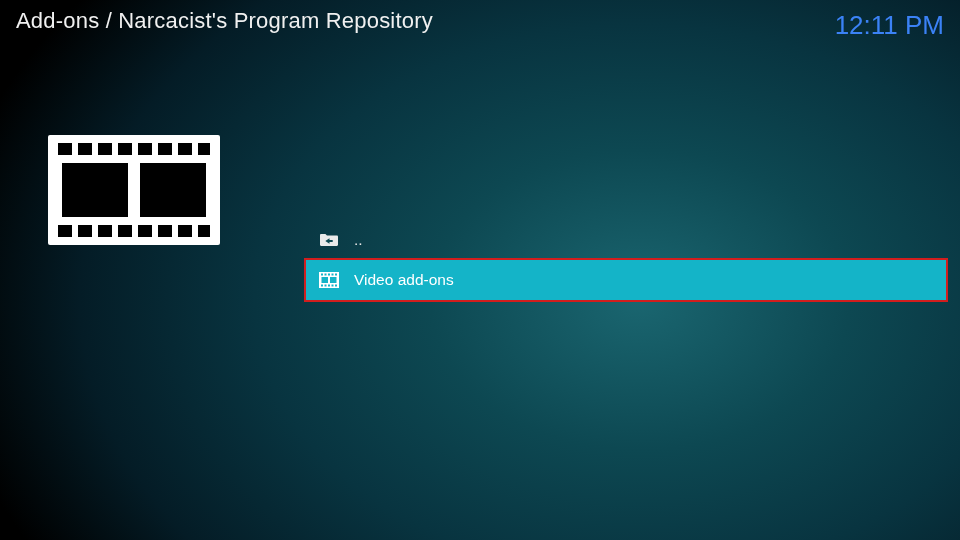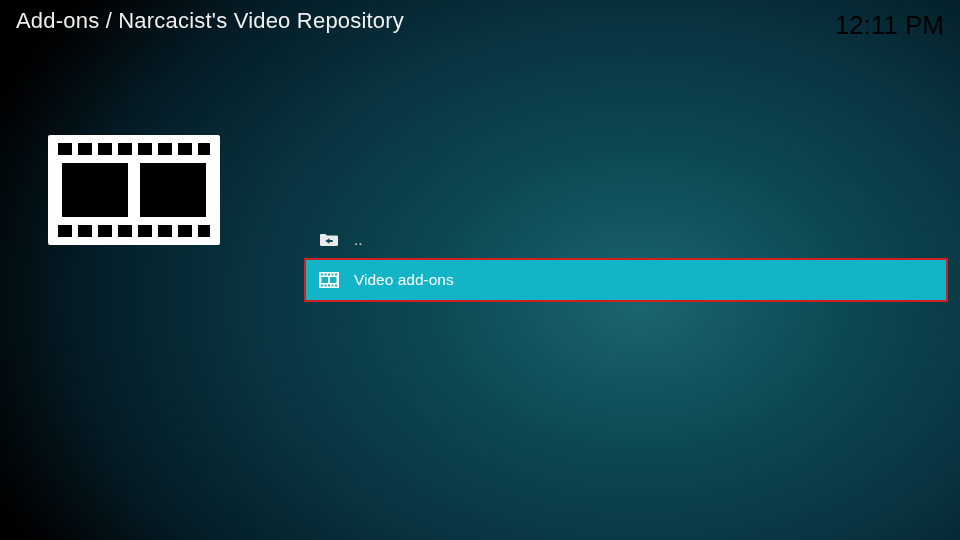--- a/index.html
+++ b/index.html
@@ -11,21 +11,21 @@
     position: relative;
   }
   .header {
     position: absolute;
     top: 8px; left: 16px; right: 16px;
     display: flex; justify-content: space-between; align-items: flex-start;
   }
   .header-left { display: flex; flex-direction: column; }
   .breadcrumb { font-size: 22px; font-weight: 400; color: #f0f0f0; letter-spacing: 0.2px; }
   .sort-line { font-size: 13px; color: #d0d0d0; margin-top: 2px; }
-  .clock { font-size: 26px; font-weight: 300; color: #000000; margin-top: 2px; }
+  .clock { font-size: 26px; font-weight: 300; color: #3b82f6; margin-top: 2px; }
 
   .sidebar-icon {
     position: absolute;
     left: 48px; top: 135px;
     color: #fff;
   }
 
   .list {
     position: absolute;
     left: 306px; top: 220px; right: 14px;
@@ -51,21 +51,21 @@
   }
   .row.selected .ico { color:#fff; }
 
   svg { display:block; }
 </style>
 </head>
 <body>
 
 <div class="header">
   <div class="header-left">
-    <div class="breadcrumb">Add-ons / Narcacist's Video Repository</div>
+    <div class="breadcrumb">Add-ons / Narcacist's Program Repository</div>
   </div>
   <div class="clock">12:11 PM</div>
 </div>
 
 <div class="sidebar-icon">
   <svg width="172" height="110" viewBox="0 0 172 110">
     <g fill="#ffffff">
       <rect x="0" y="0" width="172" height="110" rx="2"></rect>
     </g>
     <g fill="#000">

